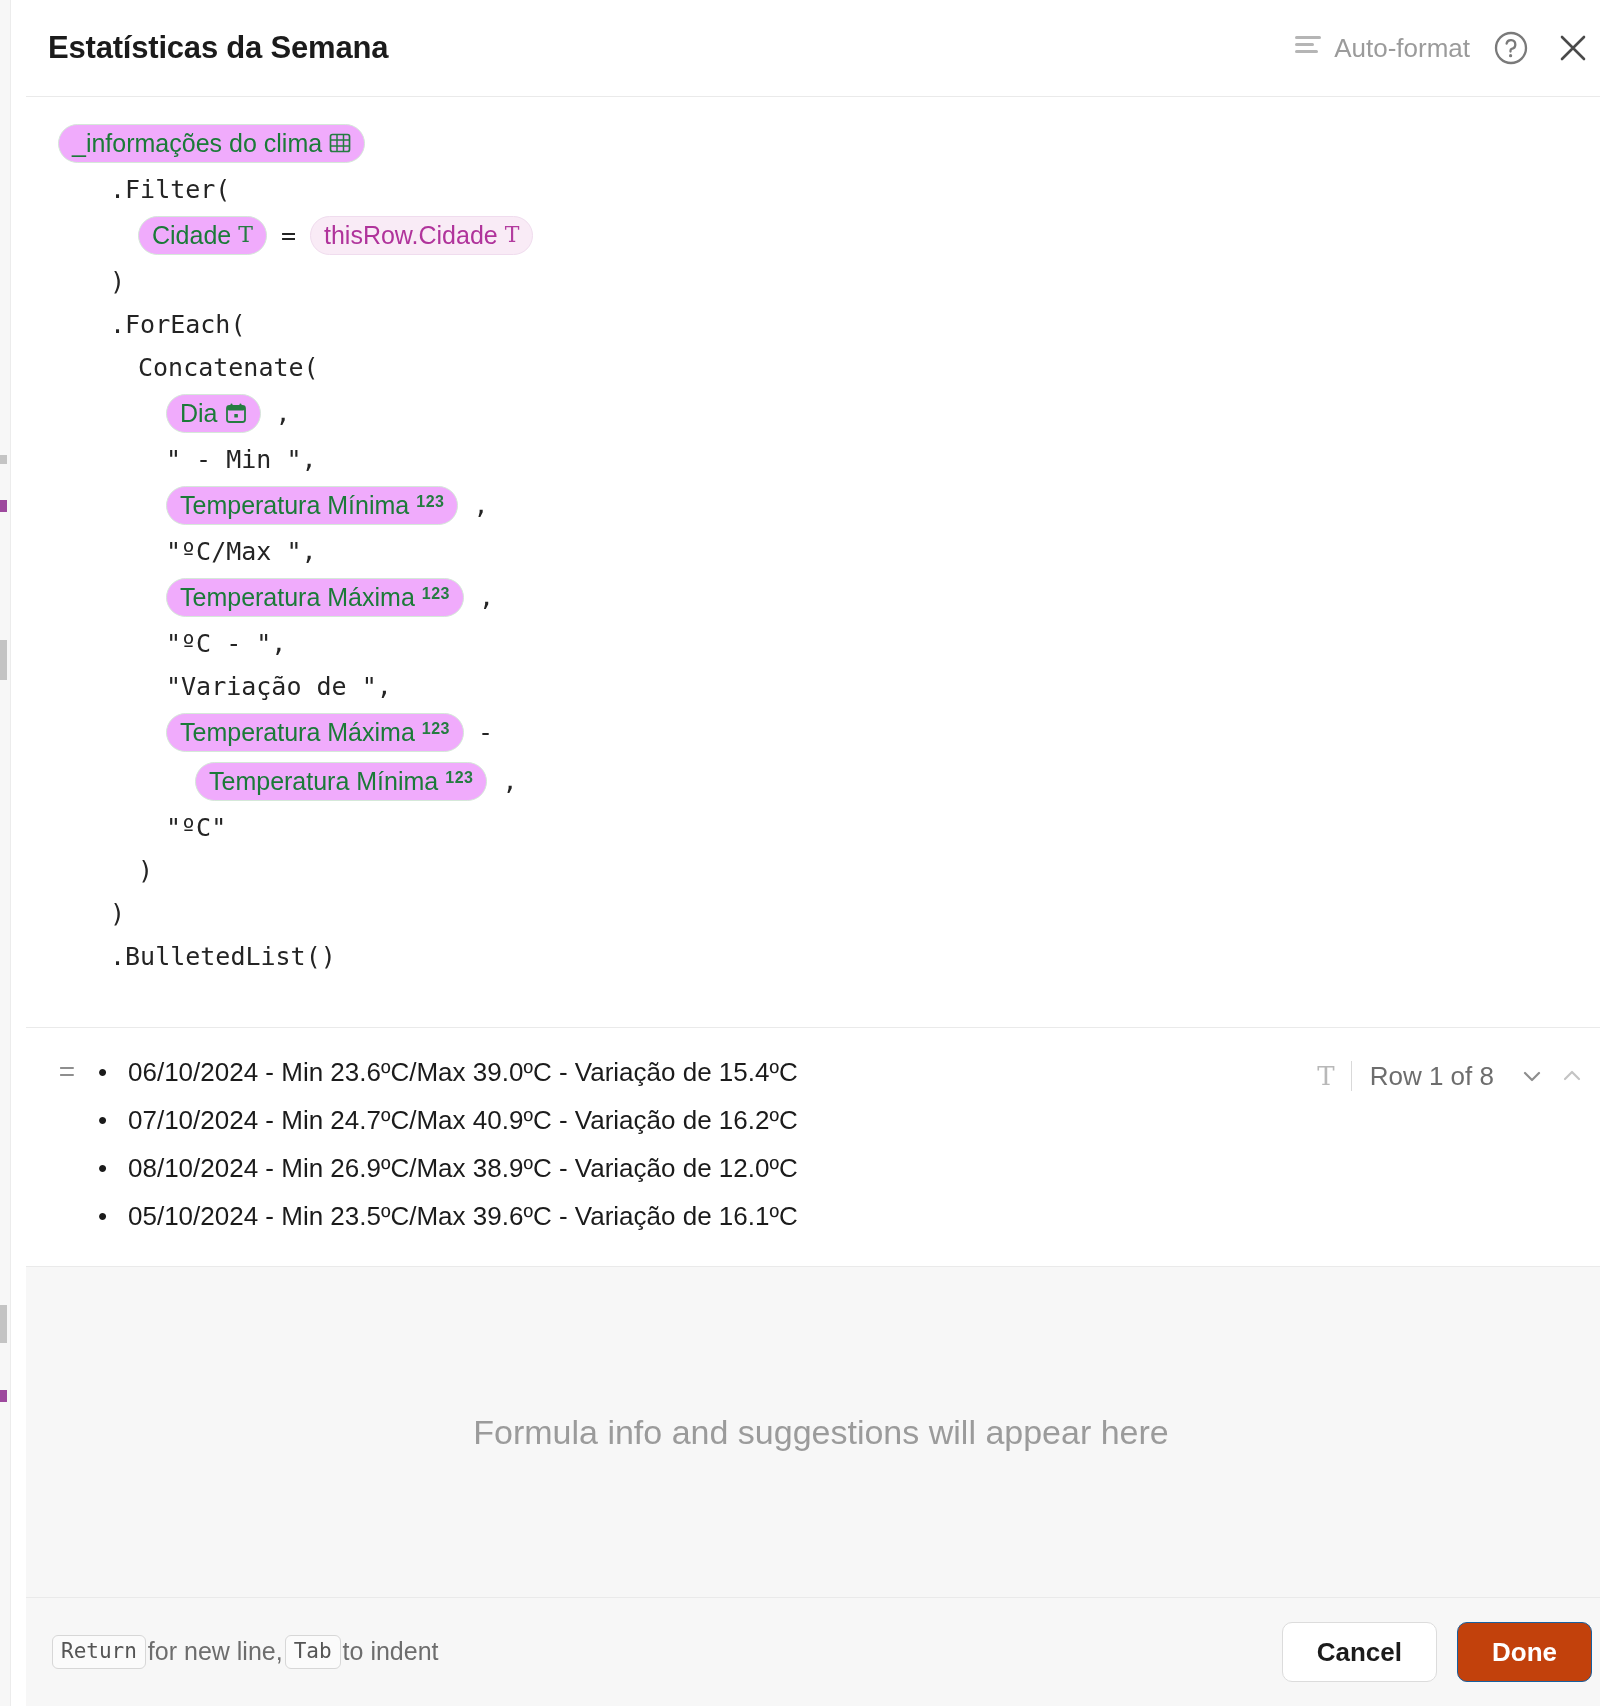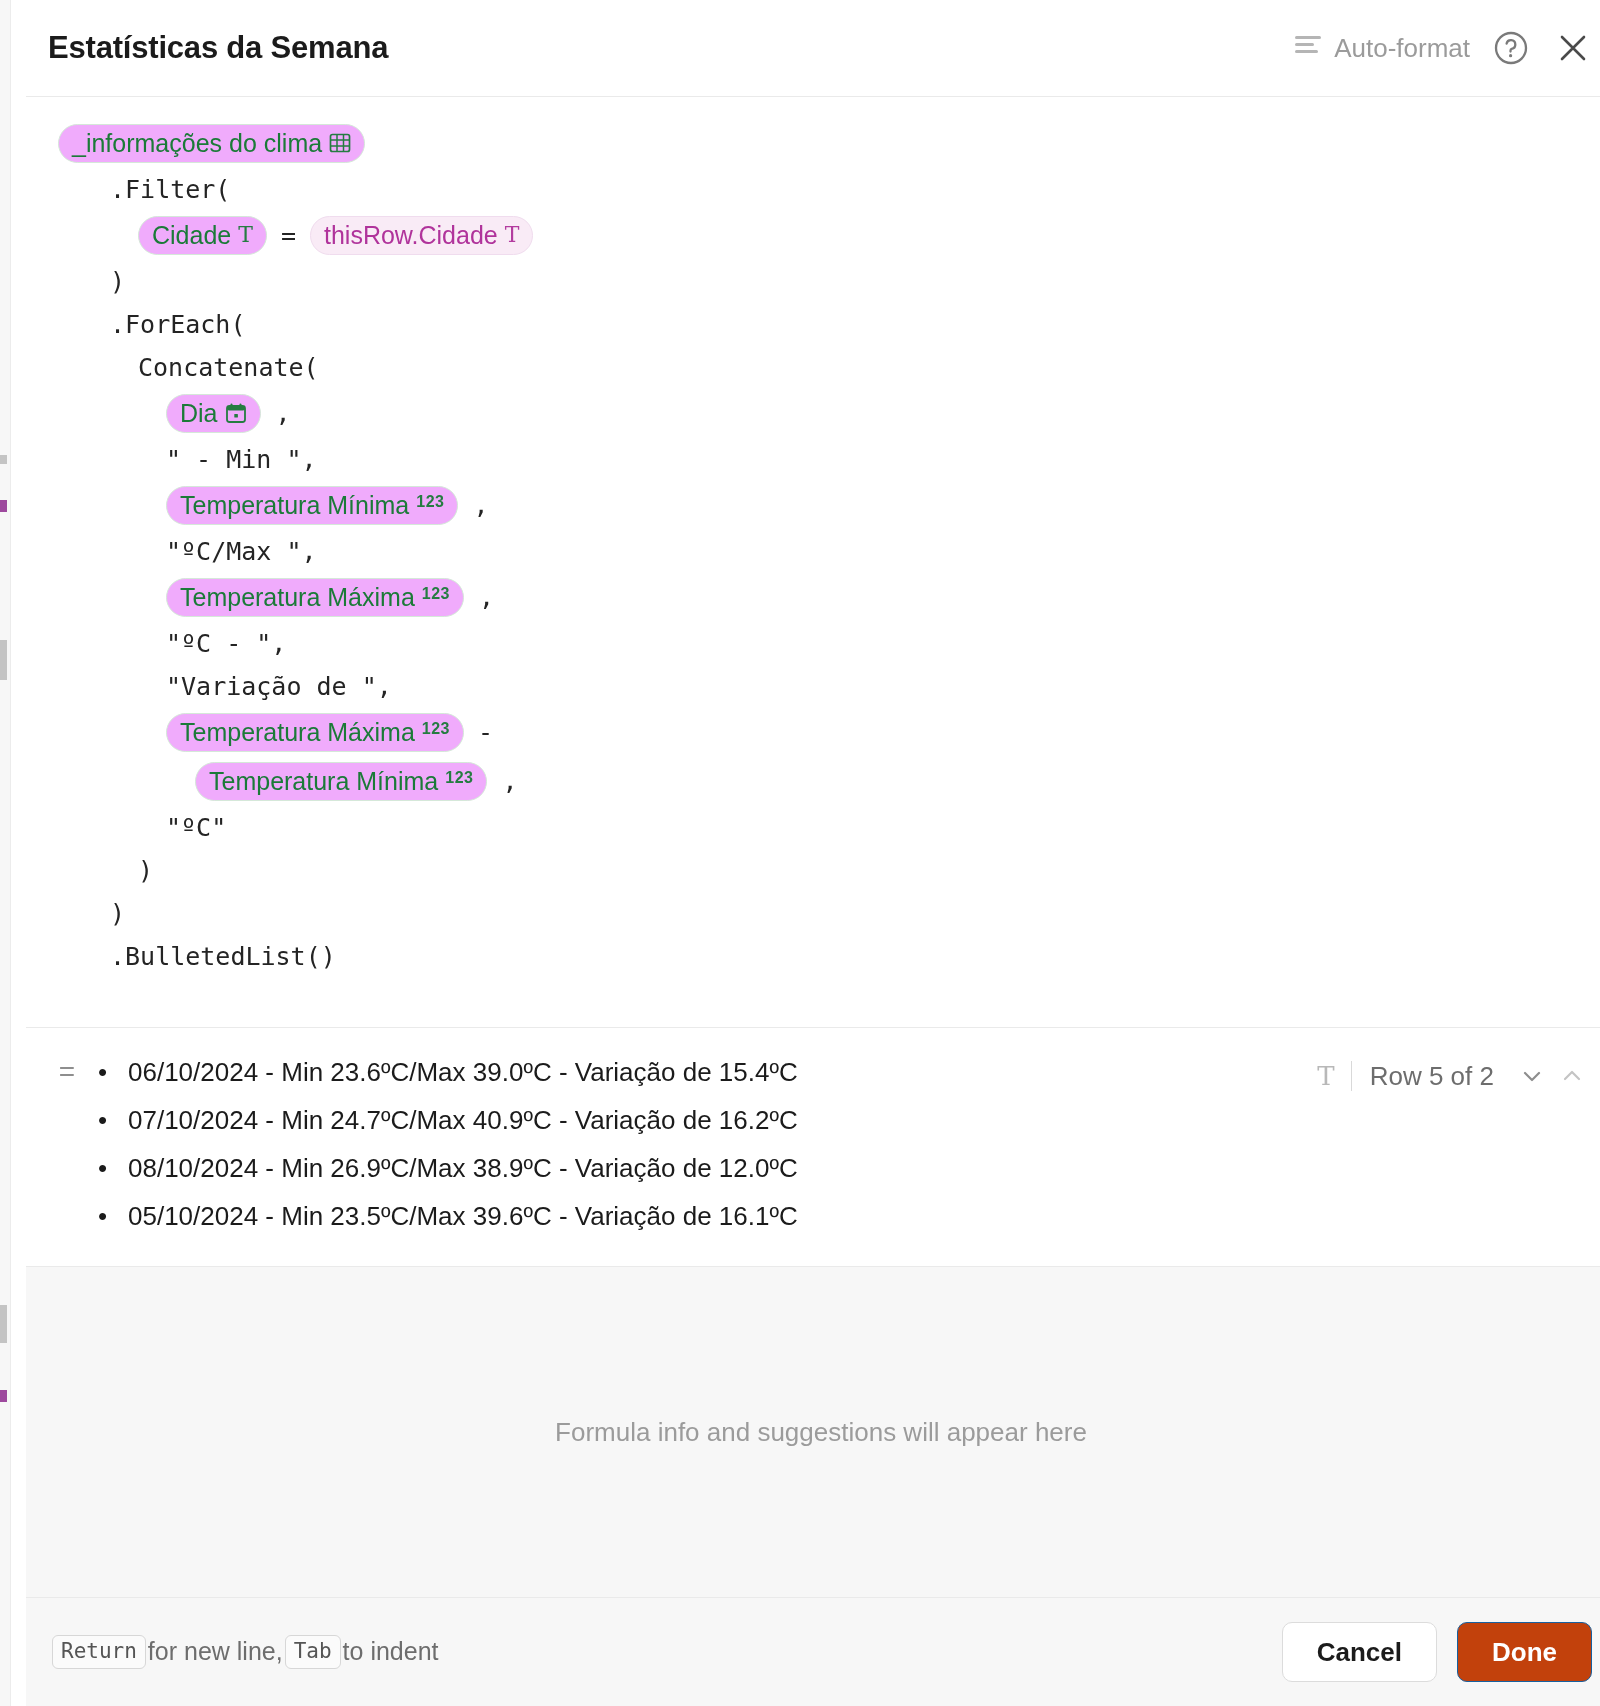--- a/index.html
+++ b/index.html
@@ -210,21 +210,21 @@
     flex: 1 1 auto;
     background: #f7f7f7;
     border-top: 1px solid #eaeaea;
     border-bottom: 1px solid #eaeaea;
     display: flex;
     align-items: center;
     justify-content: center;
     min-height: 240px;
   }
   .suggestions-text {
-    font-size: 26px;
+    font-size: 34px;
     color: #9b9b9b;
     text-align: center;
   }
 
   
   .footer {
     flex: 0 0 108px;
     height: 108px;
     background: #f7f7f7;
     display: flex;
@@ -396,21 +396,21 @@
     <div class="eq-sign">=</div>
     <ul class="result-list" id="result-list">
         <li>06/10/2024 - Min 23.6ºC/Max 39.0ºC - Variação de 15.4ºC</li>
         <li>07/10/2024 - Min 24.7ºC/Max 40.9ºC - Variação de 16.2ºC</li>
         <li>08/10/2024 - Min 26.9ºC/Max 38.9ºC - Variação de 12.0ºC</li>
         <li>05/10/2024 - Min 23.5ºC/Max 39.6ºC - Variação de 16.1ºC</li>
       </ul>
     <div class="result-meta">
       <div class="meta-t">T</div>
       <div class="meta-divider"></div>
-      <div class="row-count">Row 5 of 2</div>
+      <div class="row-count">Row 1 of 8</div>
       <div class="chev">
         <svg width="26" height="26" viewBox="0 0 26 26">
           <path d="M6 10 L13 17 L20 10" fill="none" stroke="#8e8e8e" stroke-width="2.2" stroke-linecap="round" stroke-linejoin="round"></path>
         </svg>
       </div>
       <div class="chev">
         <svg width="26" height="26" viewBox="0 0 26 26">
           <path d="M6 16 L13 9 L20 16" fill="none" stroke="#c4c4c4" stroke-width="2.2" stroke-linecap="round" stroke-linejoin="round"></path>
         </svg>
       </div>

